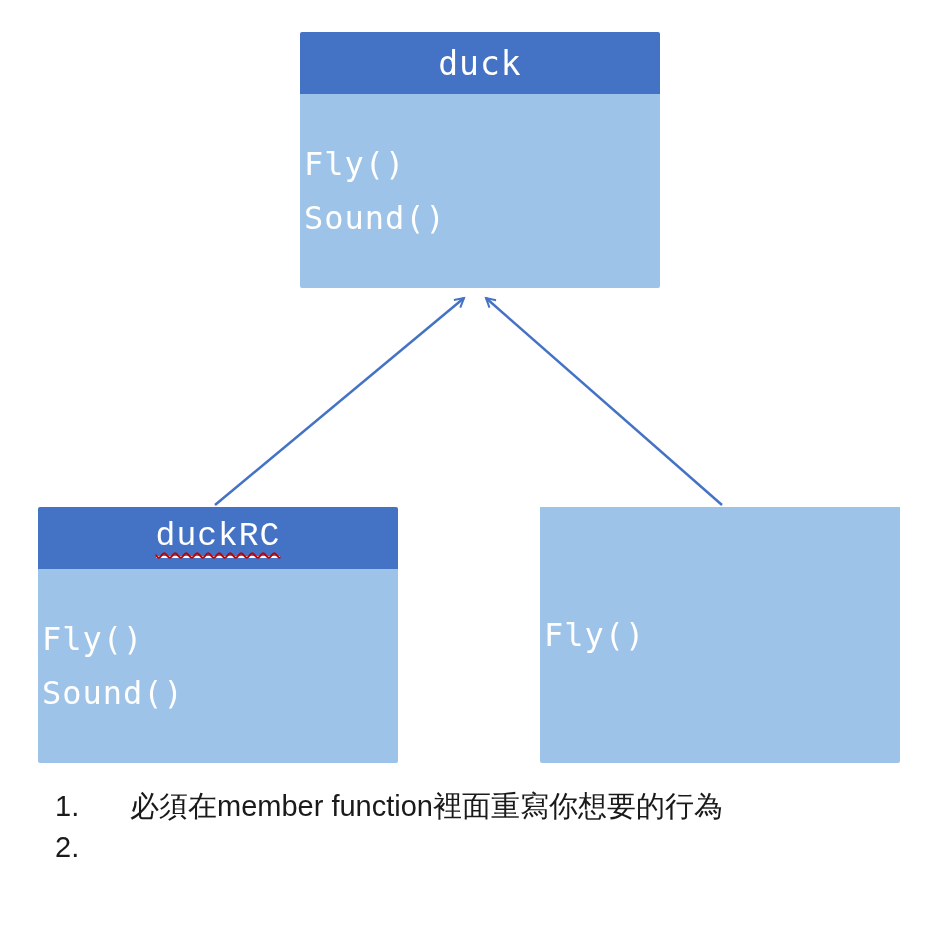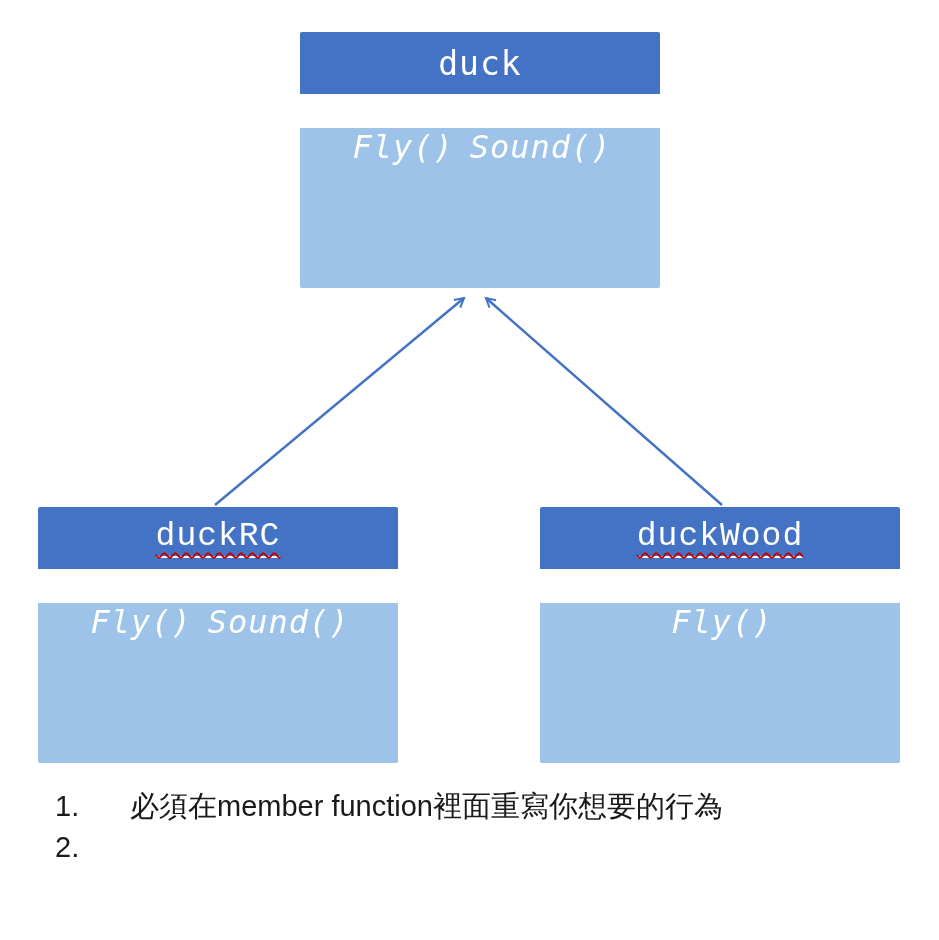--- a/index.html
+++ b/index.html
@@ -16,21 +16,20 @@
   }
 
   
   .class-box {
     position: absolute;
     width: 360px;
     height: 256px;
     display: flex;
     flex-direction: column;
     font-family: "DejaVu Sans Mono", "Liberation Mono", monospace;
-    gap: 34px;
   }
   .class-box--duck     { left: 300px; top: 32px; }
   .class-box--duckrc   { left: 38px;  top: 507px; }
   .class-box--duckwood { left: 540px; top: 507px; }
 
   .class-header {
     background: #4472c4;
     color: #ffffff;
     height: 62px;
     flex: 0 0 62px;
@@ -48,28 +47,27 @@
     text-underline-offset: 7px;
     padding-bottom: 1px;
     font-family: Liberation Mono, monospace;
   }
 
   .class-body {
     background: #9dc3e8;
     color: #ffffff;
     flex: 1 1 auto;
     display: flex;
-    flex-direction: row;
+    flex-direction: column;
     justify-content: center;
     padding-left: 4px;
     gap: 16px;
     font-size: 32px;
     letter-spacing: 1px;
     border-radius: 0 0 2px 2px;
-    font-style: italic;
   }
   .member { white-space: pre; }
 
   
   .arrows {
     position: absolute;
     left: 0;
     top: 0;
     pointer-events: none;
   }
@@ -130,23 +128,20 @@
     <div class="class-header">
       <span class="name name--underlined">duckRC</span>
     </div>
     <div class="class-body">
       <div class="member">Fly()</div>
       <div class="member">Sound()</div>
     </div>
   </div>
 
   <div class="class-box class-box--duckwood">
-    <div class="class-header">
-      <span class="name name--underlined">duckWood</span>
-    </div>
     <div class="class-body">
       <div class="member">Fly()</div>
     </div>
   </div>
 
   <div class="notes">
     <div class="note-row">
       <span class="note-num">1.</span>
       <span class="note-text">必須在member function裡面重寫你想要的行為</span>
     </div>

